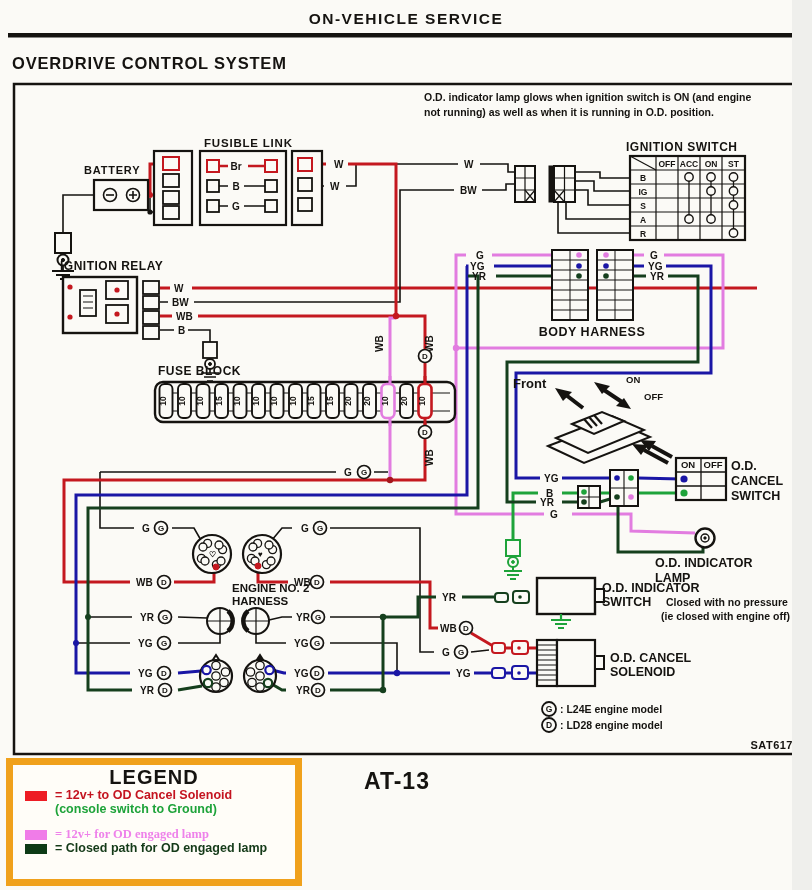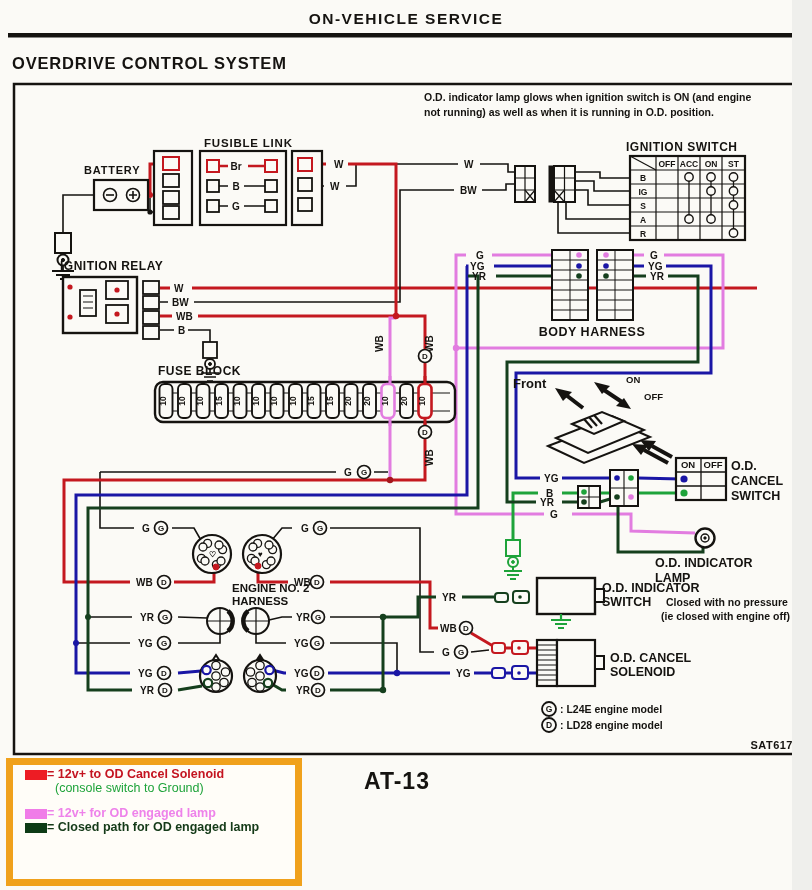--- a/index.html
+++ b/index.html
@@ -3,23 +3,23 @@
 <meta charset="utf-8">
 <style>
   html,body{margin:0;padding:0;}
   body{background:#efefec;font-family:"Liberation Sans",sans-serif;}
   #page{position:relative;width:792px;height:890px;background:#fbfaf6;overflow:hidden;}
   #diagram-svg{position:absolute;left:0;top:0;}
   svg text{font-family:"Liberation Sans",sans-serif;font-weight:bold;fill:#151310;}
   #legend-box{position:absolute;left:6px;top:758px;width:282px;height:112px;
     border:7px solid #f0a11c;background:#fffdf8;padding:2px 0 0 0;z-index:5;}
   #legend-title{text-align:center;font-size:20px;font-weight:bold;letter-spacing:1px;color:#151310;line-height:21px;}
-  .legend-row{display:flex;align-items:center;margin:1px 0 1px 12px;font-size:12.5px;font-weight:bold;line-height:13px;}
+  .legend-row{display:flex;align-items:center;gap:8px;margin:1px 0 1px 12px;font-size:12.5px;font-weight:bold;line-height:13px;}
   .legend-swatch{width:22px;height:10px;flex:0 0 22px;}
-  .legend-sub{margin-left:42px;font-size:12.5px;font-weight:normal;line-height:13px;}
+  .legend-sub{margin-left:42px;font-size:12.5px;font-weight:bold;line-height:13px;}
   .legend-gap{height:11px;}
 </style>
 </head>
 <body>
 
 <div id="page">
 <svg id="diagram-svg" width="812" height="890" viewBox="0 0 812 890">
 
   <text x="406" y="24" text-anchor="middle" font-size="15.5" letter-spacing="1.5">ON-VEHICLE SERVICE</text>
   <rect x="8" y="33" width="795" height="4.5" fill="#151310"></rect>
@@ -500,30 +500,31 @@
         <circle cx="425" cy="432" r="6.5" fill="#fbfaf6" stroke="#151310" stroke-width="1.7"></circle>
         <text x="425" y="435" text-anchor="middle" font-size="8">D</text>
         <circle cx="466" cy="628" r="6.5" fill="#fbfaf6" stroke="#151310" stroke-width="1.7"></circle>
         <text x="466" y="631" text-anchor="middle" font-size="8">D</text>
         <circle cx="461" cy="652" r="6.5" fill="#fbfaf6" stroke="#151310" stroke-width="1.7"></circle>
         <text x="461" y="655" text-anchor="middle" font-size="8">G</text>
       </g>
 </svg>
 
 <div id="legend-box">
+  <div id="legend-title">LEGEND</div>
   <div id="legend-rows">
         <div class="legend-row">
           <span class="legend-swatch" style="background: rgb(237, 28, 36);"></span>
           <span style="color: rgb(196, 20, 32);">= 12v+ to OD Cancel Solenoid</span>
         </div>
         <div class="legend-sub" style="color: rgb(30, 163, 58);">(console switch to Ground)</div>
         <div class="legend-gap"></div>
         <div class="legend-row">
           <span class="legend-swatch" style="background: rgb(240, 124, 232);"></span>
-          <span style="color: rgb(238, 130, 234);">= 12v+ for OD engaged lamp</span>
+          <span style="color: rgb(238, 130, 234); font-family: Liberation Serif, serif;">= 12v+ for OD engaged lamp</span>
         </div>
         <div class="legend-row">
           <span class="legend-swatch" style="background: rgb(13, 59, 22);"></span>
           <span style="color: rgb(20, 58, 24);">= Closed path for OD engaged lamp</span>
         </div>
       </div>
 </div>
 </div>
 
 </body></html>

